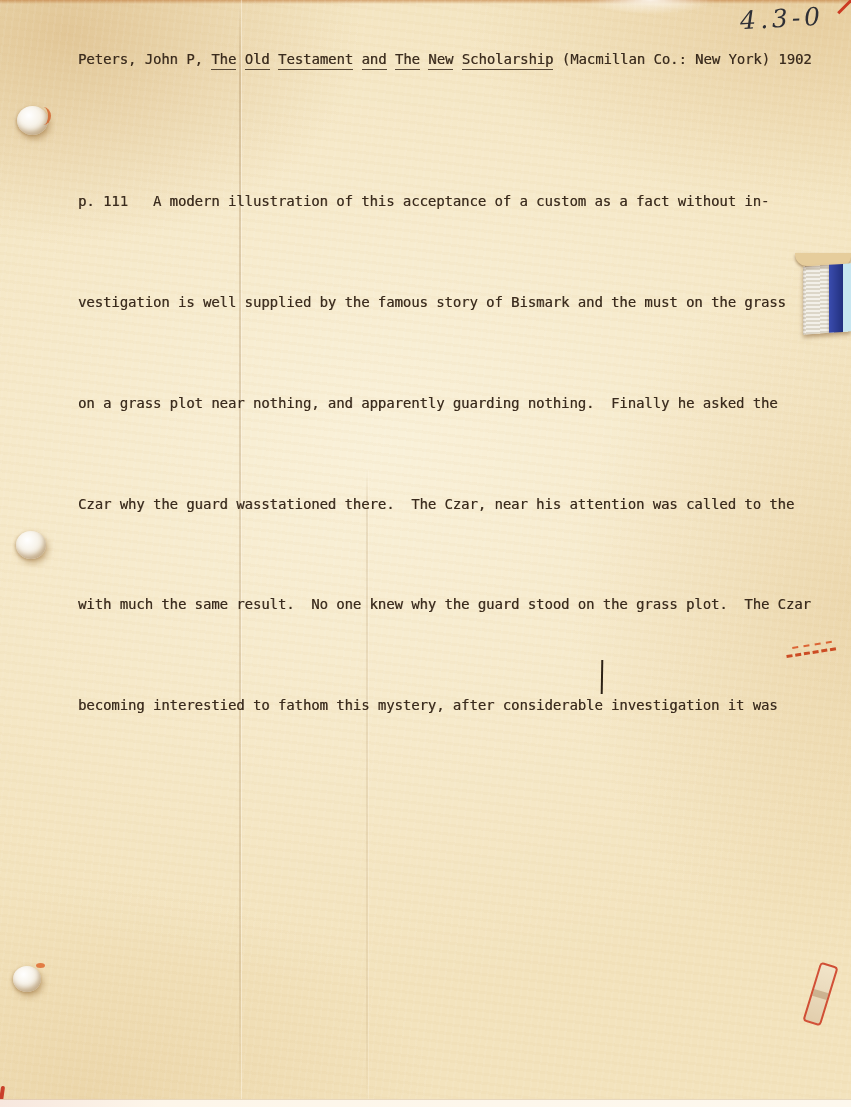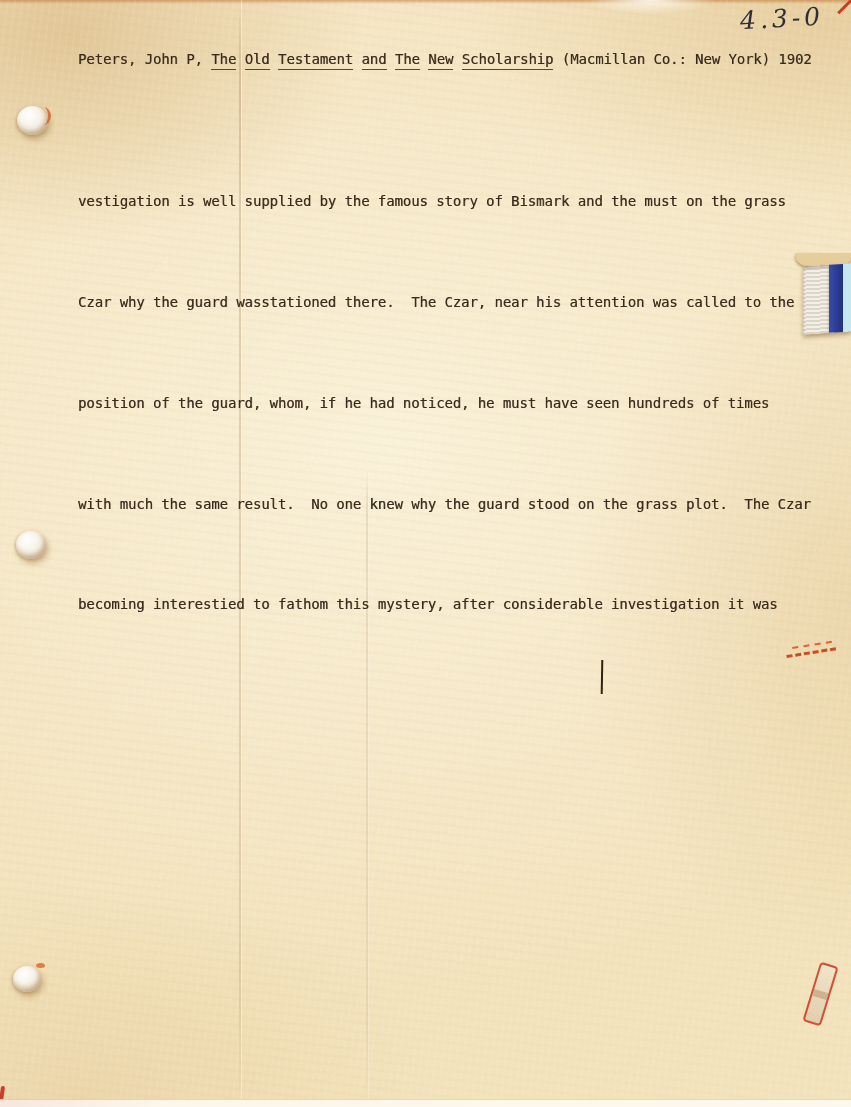--- a/index.html
+++ b/index.html
@@ -91,23 +91,24 @@
   <div class="crease crease-1"></div>
   <div class="crease crease-2"></div>
   <div class="top-tear"></div>
 
   <div class="hand">4.3-0</div>
   <div class="corner-mark"></div>
 
   <div class="typed title-line"><span>Peters, John P, </span><span class="tw">The</span><span class="tw">Old</span><span class="tw">Testament</span><span class="tw">and</span><span class="tw">The</span><span class="tw">New</span><span class="tw">Scholarship</span><span>(Macmillan Co.: New York) 1902</span></div>
 
   <div class="typed body-text">
+    <div>p. 111   A modern illustration of this acceptance of a custom as a fact without in-</div>
     <div>vestigation is well supplied by the famous story of Bismark and the must on the grass</div>
+    <div>on a grass plot near nothing, and apparently guarding nothing.  Finally he asked the</div>
     <div>Czar why the guard wasstationed there.  The Czar, near his attention was called to the</div>
-    <div>position of the guard, whom, if he had noticed, he must have seen hundreds of times</div>
     <div>with much the same result.  No one knew why the guard stood on the grass plot.  The Czar</div>
     <div>becoming interestied to fathom this mystery, after considerable investigation it was</div>
     
     
     
     
     
     
     
     

